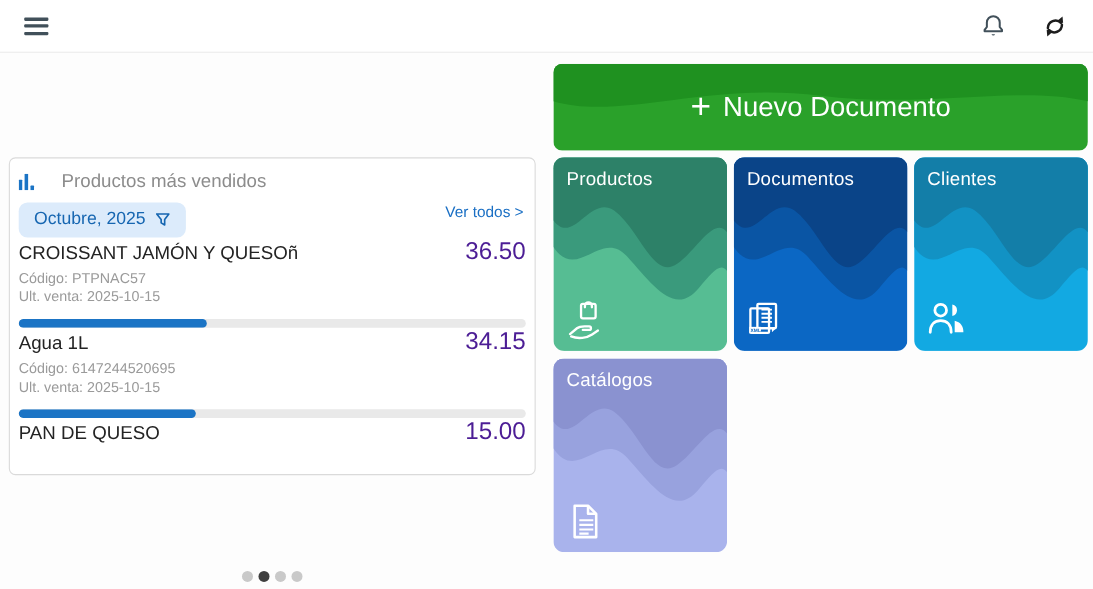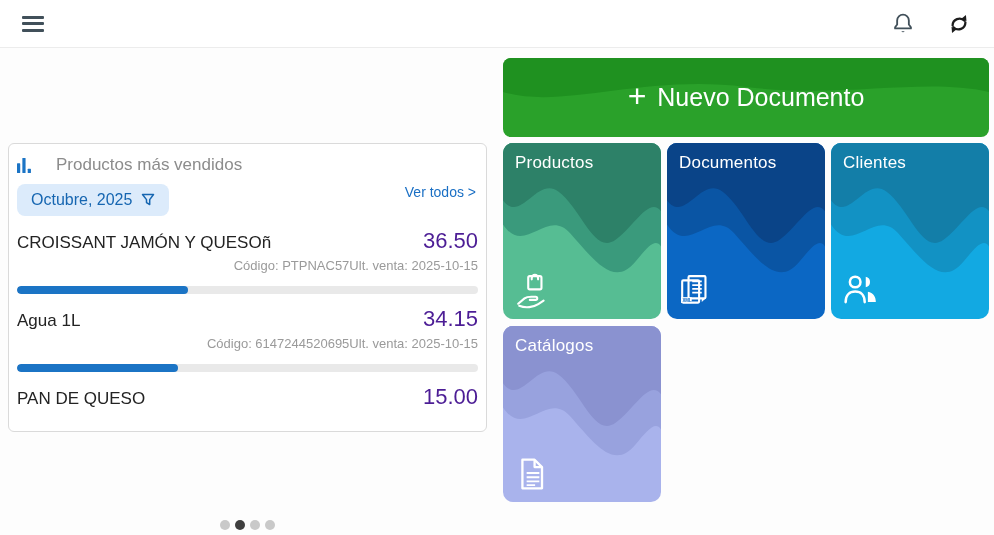--- a/index.html
+++ b/index.html
@@ -34,25 +34,25 @@
   .view-all {
     position:absolute; right:2px; top:29px;
     color:#1a6fc4; font-size:14px; text-decoration:none; background:none; border:none; cursor:pointer; padding:0;
   }
   .filter-pill {
     margin-top:9px; margin-left:0;
     background:#dcebfb; border:none; border-radius:8px;
     padding:7px 14px; color:#1666b1; font-size:16px;
     display:inline-flex; align-items:center; gap:9px; cursor:pointer;text-align:center;
   }
-  .prod-row { margin-top:13px; cursor:pointer; }
+  .prod-row { cursor:pointer; }
   .prod-line1 { display:flex; justify-content:space-between; align-items:baseline; line-height:23px; }
   .pname { color:#232323; font-size:17px; }
   .pval  { color:#4c1d95; font-size:22px; }
-  .prod-line2 { display:flex; justify-content:flex-end; margin-top:3px; line-height:17px; }
+  .prod-line2 { display:flex; justify-content:flex-start; margin-top:3px; line-height:17px;flex-direction:column; }
   .pmeta { color:#9a9a9a; font-size:13px; }
   .pbar {
     margin-top:12px; height:8px; border-radius:4px; background:#e9e9e9; overflow:hidden;
   }
   .pfill { height:100%; width:0; background:#1b74c5; border-radius:4px; }
 
   
   .right-panel { position:absolute; left:503px; top:58px; width:486px; }
   .new-doc {
     position:relative; width:486px; height:79px;

